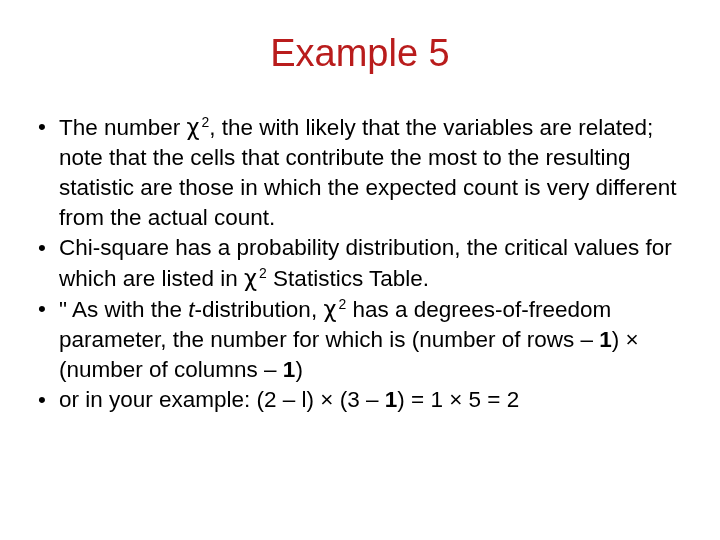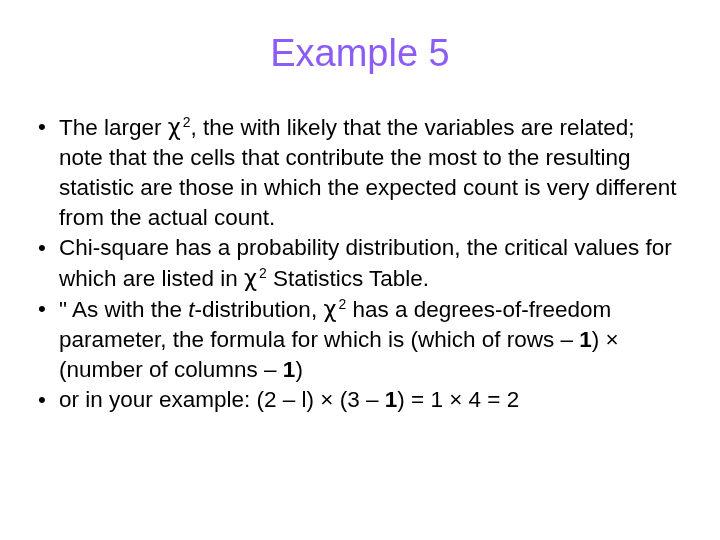--- a/index.html
+++ b/index.html
@@ -22,21 +22,21 @@
   }
   .slide-title {
     position: absolute;
     left: 0;
     top: 30px;
     width: 720px;
     text-align: center;
     font-size: 38px;
     line-height: 46px;
     font-weight: 400;
-    color: #8b5cf6;
+    color: #b91c1c;
     letter-spacing: 0px;
   }
   .body-block {
     position: absolute;
     left: 28px;
     top: 112px;
     width: 650px;
   }
   ul.bullets {
     list-style: none;
@@ -85,34 +85,34 @@
 
 <div class="slide">
 
   <div class="slide-title">Example 5</div>
 
   <div class="body-block">
     <ul class="bullets">
 
       <li>
         <span class="bullet-dot">•</span>
-        <span class="bullet-text"><span>The larger </span><span class="chi">χ</span><sup class="exp">2</sup><span>, the with likely that the variables are related; note that the cells that contribute the most to the resulting statistic are those in which the expected count is very different from the actual count.</span></span>
+        <span class="bullet-text"><span>The number </span><span class="chi">χ</span><sup class="exp">2</sup><span>, the with likely that the variables are related; note that the cells that contribute the most to the resulting statistic are those in which the expected count is very different from the actual count.</span></span>
       </li>
 
       <li>
         <span class="bullet-dot">•</span>
         <span class="bullet-text"><span>Chi-square has a probability distribution, the critical values for which are listed in </span><span class="chi">χ</span><sup class="exp">2</sup><span>  Statistics Table.</span></span>
       </li>
 
       <li>
         <span class="bullet-dot">•</span>
-        <span class="bullet-text"><span>" As with the </span><em class="ital">t</em><span>-distribution, </span><span class="chi">χ</span><sup class="exp">2</sup><span> has a degrees-of-freedom parameter, the formula for which is (which of rows – </span><b class="bnum">1</b><span>) × (number of columns – </span><b class="bnum">1</b><span>)</span></span>
+        <span class="bullet-text"><span>" As with the </span><em class="ital">t</em><span>-distribution, </span><span class="chi">χ</span><sup class="exp">2</sup><span> has a degrees-of-freedom parameter, the number for which is (number of rows – </span><b class="bnum">1</b><span>) × (number of columns – </span><b class="bnum">1</b><span>)</span></span>
       </li>
 
       <li>
         <span class="bullet-dot">•</span>
-        <span class="bullet-text"><span>or in your example: (2 – l) × (3 – </span><b class="bnum">1</b><span>) = 1 × 4 = 2</span></span>
+        <span class="bullet-text"><span>or in your example: (2 – l) × (3 – </span><b class="bnum">1</b><span>) = 1 × 5 = 2</span></span>
       </li>
 
     </ul>
   </div>
 
 </div>
 
 </body></html>

